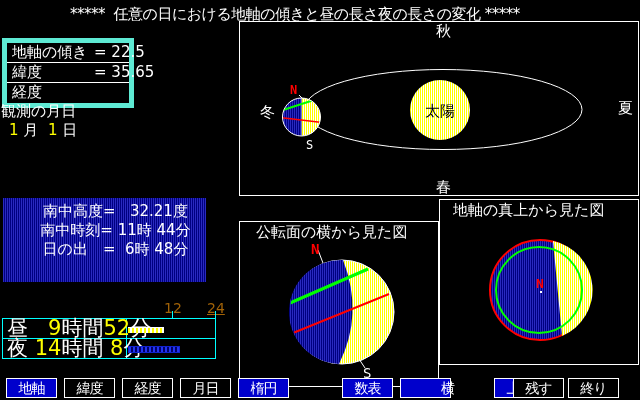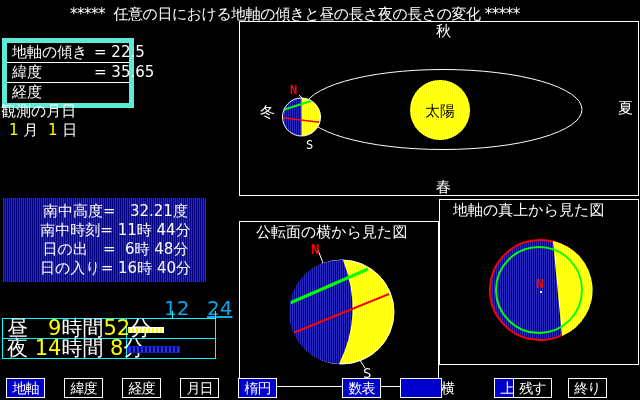--- a/index.html
+++ b/index.html
@@ -23,21 +23,21 @@
   #obs-date { left:9px; top:122px; font-size:15px; line-height:17px; white-space:pre;text-align:center; }
   .yellow { color:#ffff00; }
 
   
   #result-box { left:3px; top:198px; width:203px; height:84px;
     background:repeating-linear-gradient(90deg,#2a2ac0 0 1px,#000080 1px 2px);
     padding:4px 0 0 22px;text-align:center; }
   .result-line { font-size:15px; line-height:19px; white-space:pre; }
 
   
-  .tick-num { font-size:20px; color:#0ea5e9; line-height:14px; }
+  .tick-num { font-size:14px; color:#a16207; line-height:14px; }
   .tick-mark { width:1px; height:7px; background:#00ffff; }
   #bar-box { left:2px; top:318px; width:214px; height:41px; border:1px solid #00ffff; }
   .bar-row { position:relative; height:20px; line-height:19px; font-size:21px;
              white-space:pre; padding-left:4px; }
   #bar-row-day { border-bottom:1px solid #00ffff; }
   #bar-divider { position:absolute; left:123px; top:0; width:1px; height:39px; background:#00ffff; }
   .bar { position:absolute; left:125px; }
   #day-bar { top:8px; height:6px; background:
      repeating-linear-gradient(90deg,#ffff00 0 2px,#ffffff 2px 4px);
      border-top:1px solid #fff; }
@@ -48,21 +48,21 @@
   
   .frame { border:1px solid #fff; position:absolute; }
   #orbit-box { left:239px; top:21px; width:400px; height:175px; }
   #side-box  { left:239px; top:205px; width:200px; height:166px;margin-top:16px; }
   #top-box   { left:439px; top:199px; width:200px; height:166px; }
   .season { position:absolute; font-size:15px; line-height:17px; color:#fff; }
   .fig-title { position:absolute; top:2px; font-size:15px; line-height:17px;
                white-space:nowrap; color:#fff; }
 
   
-  .menu-item { position:absolute; top:378px; width:39px; height:20px;
+  .menu-item { position:absolute; top:378px; width:51px; height:20px;
                border:1px solid #fff; background:#000; color:#fff;
                font-size:14px; line-height:18px; text-align:center;
                letter-spacing:-1px; cursor:pointer; }
   .menu-item.active { background:#0000cc; }
 
   svg text { font-family:"DejaVu Sans Mono", monospace; }
 </style>
 </head>
 <body>
 
@@ -84,21 +84,20 @@
     </div>
   </div>
 
   <div id="obs-heading" class="abs">観測の月日</div>
   <div id="obs-date" class="abs"><span class="yellow">1</span><span> <span>月</span>  </span><span class="yellow">1</span><span> <span>日</span></span></div>
 
   <div id="result-box" class="abs">
     <div class="result-line">南中高度=   32.21度</div>
     <div class="result-line">南中時刻= 11時 44分</div>
     <div class="result-line">日の出　=  6時 48分</div>
-    <div class="result-line">日の入り= 16時 40分</div>
   </div>
 
   <div class="abs tick-num" style="left:164px; top:301px;">12</div>
   <div class="abs tick-num" style="left:207px; top:301px;text-decoration:underline;">24</div>
   <div class="abs tick-mark" style="left:172px; top:311px;"></div>
   <div class="abs tick-mark" style="left:215px; top:311px;"></div>
 
   <div id="bar-box" class="abs">
     <div id="bar-divider"></div>
     <div id="bar-row-day" class="bar-row"><span>昼</span>  <span class="yellow"> 9</span><span>時間</span><span class="yellow">52</span><span>分</span></div>

